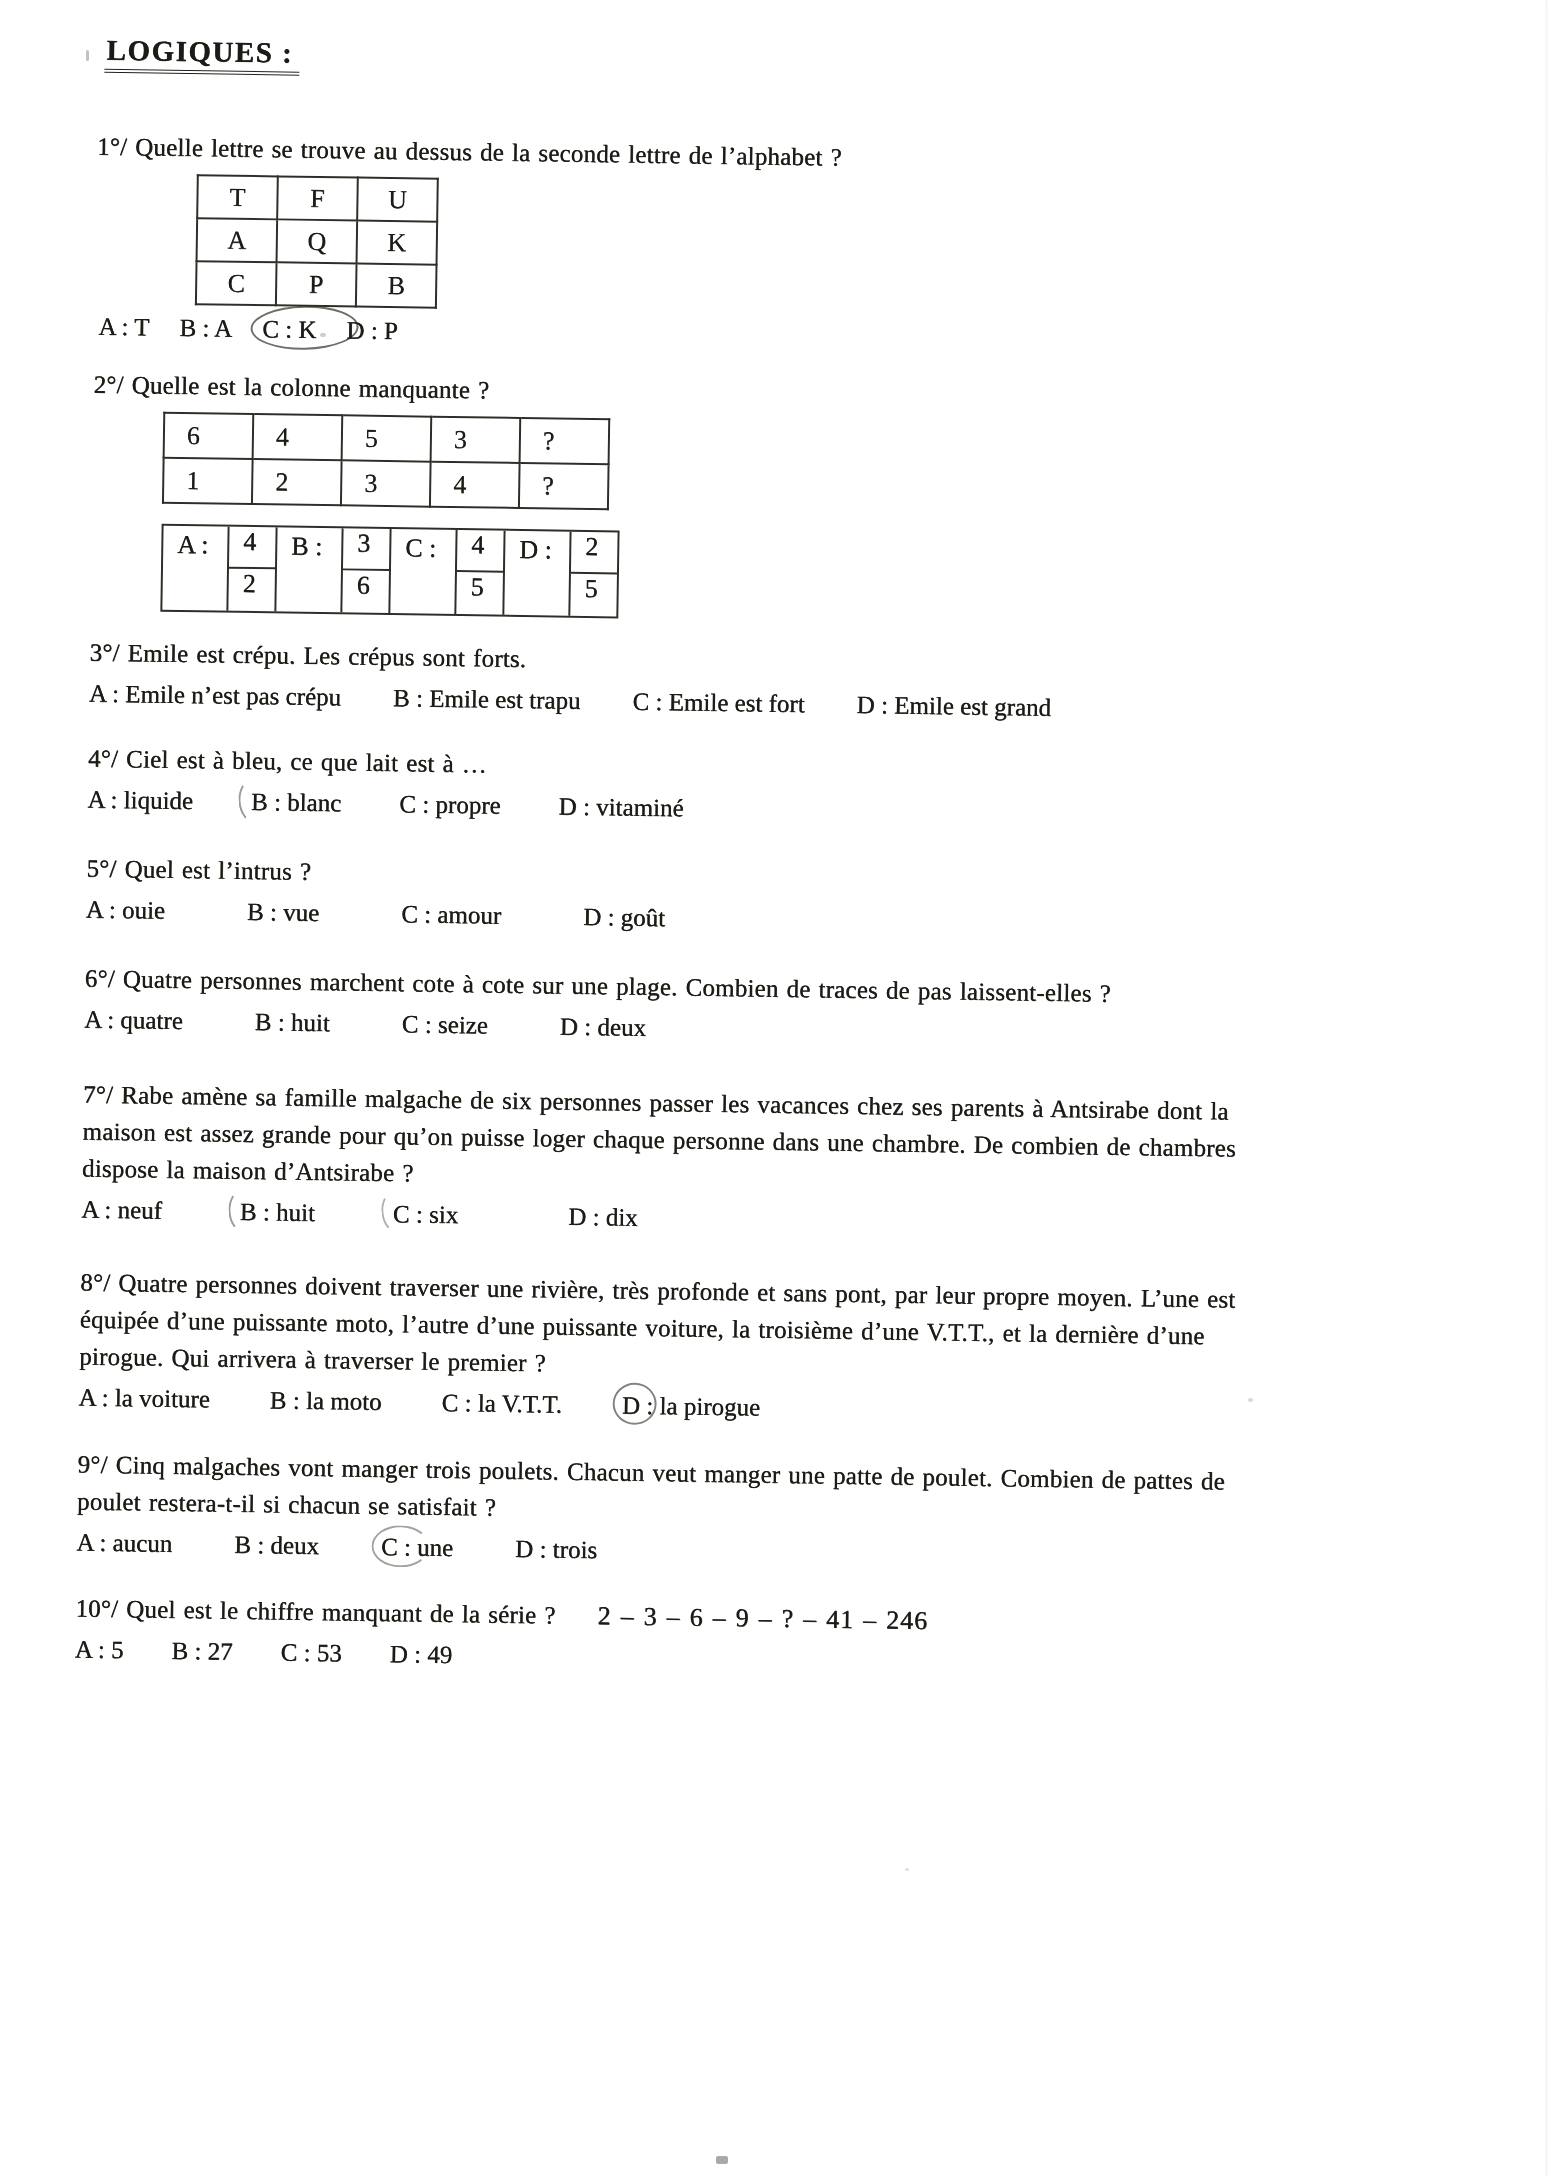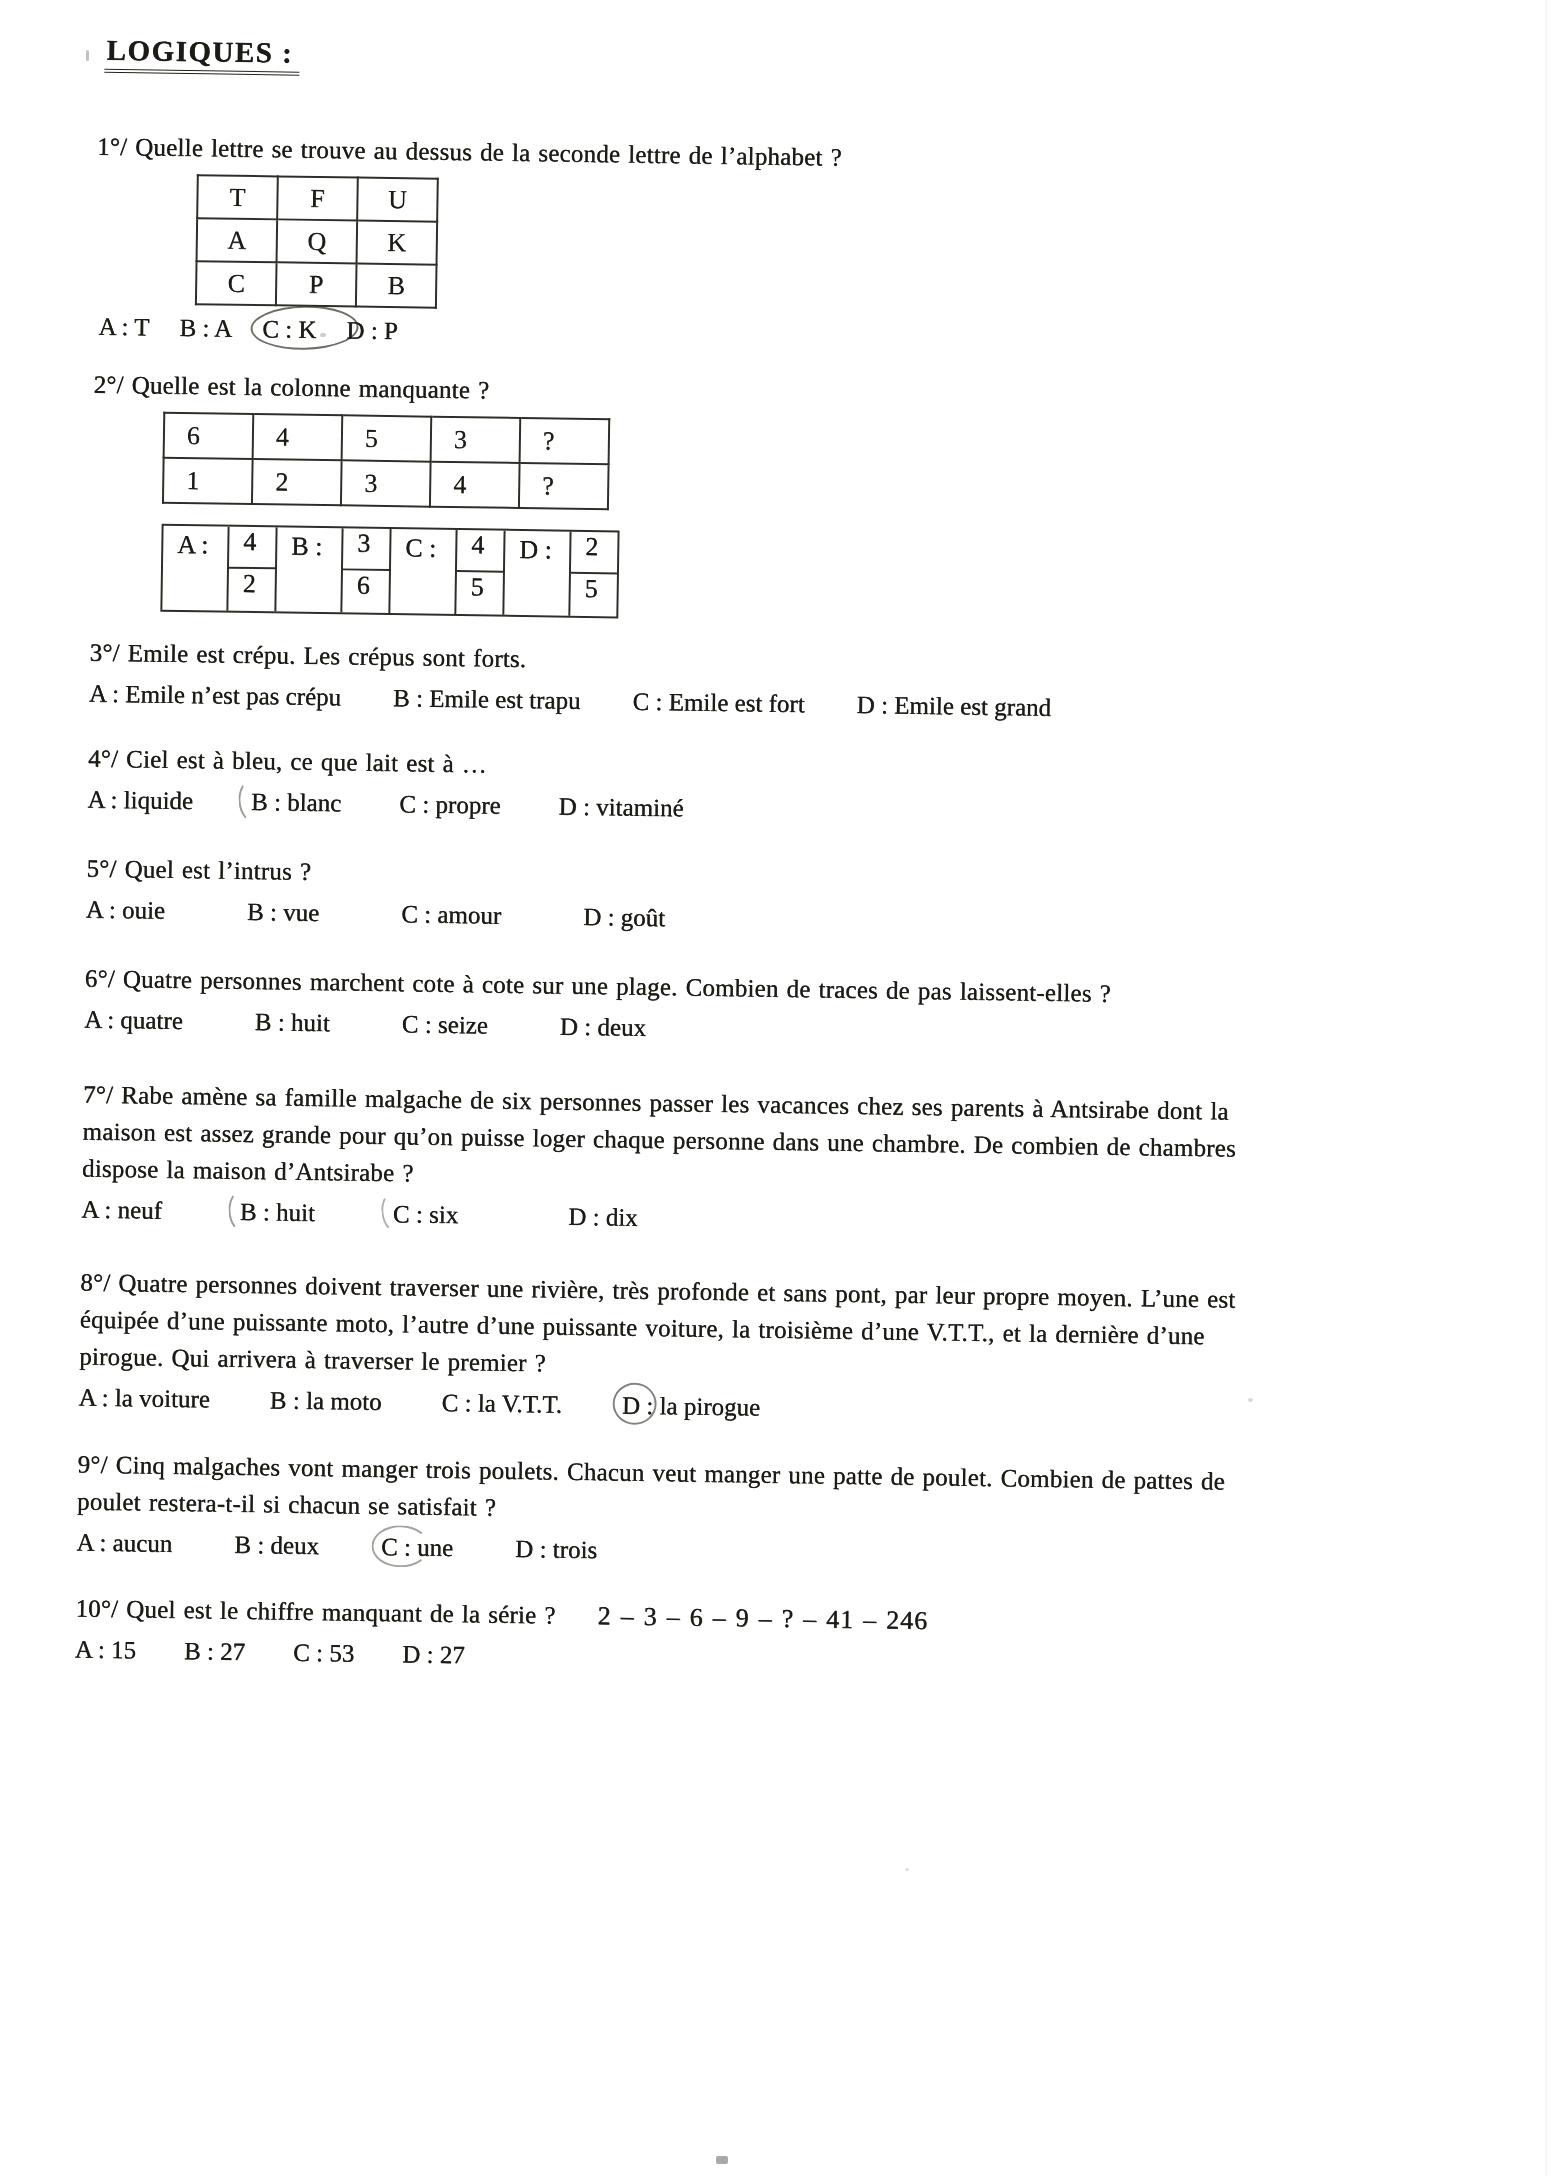--- a/index.html
+++ b/index.html
@@ -225,24 +225,24 @@
         <span class="opt"><span>C : une</span><span class="pen-ellipse pen-e-q9"></span></span>
         <span class="opt">D : trois</span>
       </div>
     </div>
 
     <div class="q" style="top:1590px">
       <div class="qline txt">
         <span>10°/ Quel est le chiffre manquant de la série ?</span><span class="series">2 – 3 – 6 – 9 – ? – 41 – 246</span>
       </div>
       <div class="opts txt" style="--gap:48px">
-        <span class="opt">A : 15</span>
+        <span class="opt">A : 5</span>
         <span class="opt">B : 27</span>
         <span class="opt">C : 53</span>
-        <span class="opt">D : 27</span>
+        <span class="opt">D : 49</span>
       </div>
     </div>
 
   </div>
 
   <div class="speck" style="left:86px;top:50px;width:3px;height:11px;opacity:0.55"></div>
   <div class="speck" style="left:320px;top:333px;width:6px;height:4px;opacity:0.45"></div>
   <div class="speck" style="left:598px;top:1322px;width:4px;height:4px;opacity:0.4"></div>
   <div class="speck" style="left:1248px;top:1398px;width:5px;height:4px;opacity:0.35"></div>
   <div class="speck" style="left:905px;top:1868px;width:4px;height:3px;opacity:0.3"></div>

